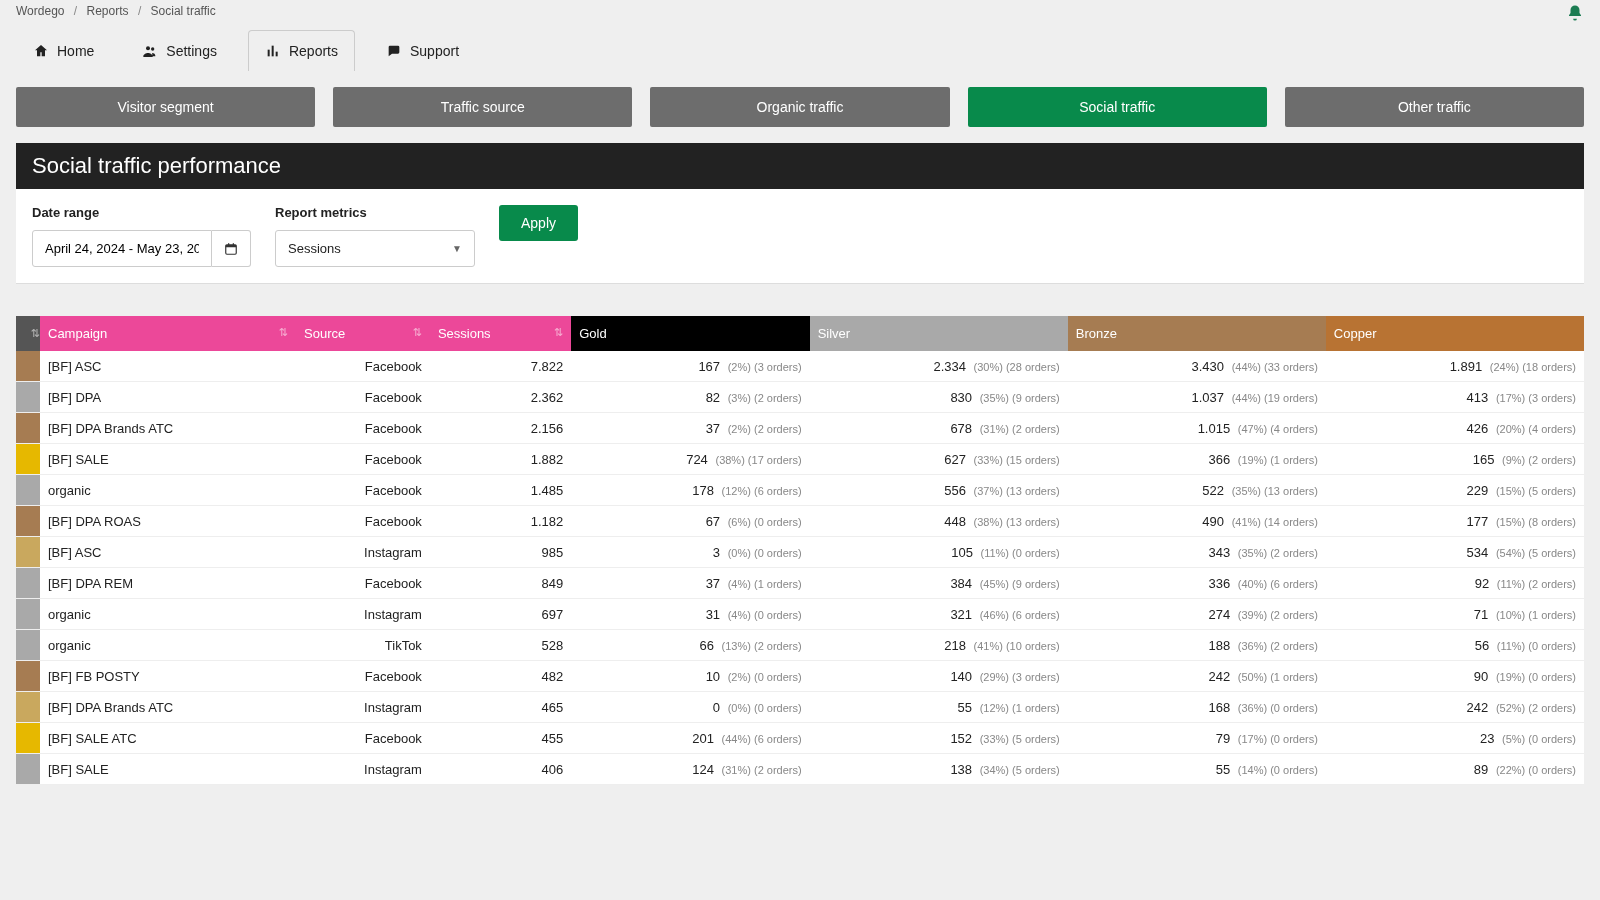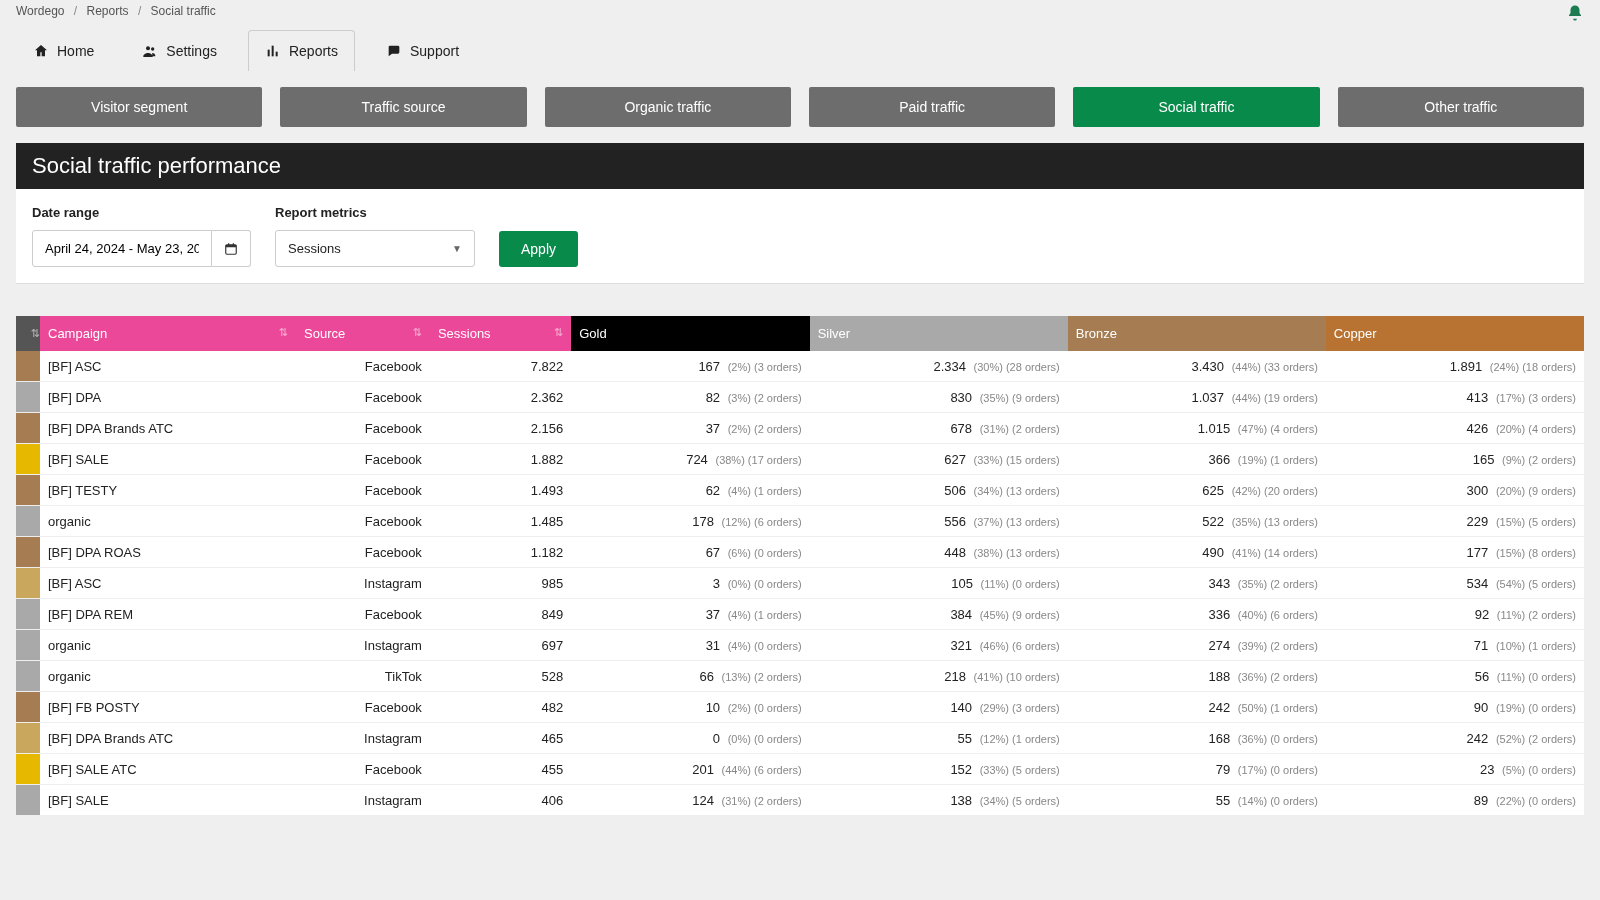--- a/index.html
+++ b/index.html
@@ -50,21 +50,21 @@
   border-radius: 2px; cursor: pointer;
 }
 .segbtn.active { background: #088a4b; }
 .panel-header {
   background: #222; color: #fff; font-size: 22px;
   padding: 10px 16px; font-weight: 500;
   margin: 0 16px;
 }
 .filters {
   background: #fff; margin: 0 16px; padding: 16px;
-  display: flex; gap: 24px; align-items: flex-end;
+  display: flex; gap: 24px; align-items: flex-start;
   border-bottom: 1px solid #ddd;
 }
 .filter-group label { display: block; font-size: 13px; font-weight: 600; margin-bottom: 10px; }
 .date-input {
   display: flex;
 }
 .date-input input {
   border: 1px solid #ccc; padding: 10px 12px; font-size: 13px;
   border-radius: 3px 0 0 3px; width: 180px;
 }
@@ -162,21 +162,20 @@
         </svg>
     </span>
     <span>Support</span>
   </div>
 </div>
 
 <div class="segbar">
   <button class="segbtn">Visitor segment</button>
   <button class="segbtn">Traffic source</button>
   <button class="segbtn">Organic traffic</button>
-  <button class="segbtn">Paid traffic</button>
   <button class="segbtn active">Social traffic</button>
   <button class="segbtn">Other traffic</button>
 </div>
 
 <div class="panel-header">Social traffic performance</div>
 
 <div class="filters">
   <div class="filter-group">
     <label>Date range</label>
     <div class="date-input">
@@ -265,32 +264,20 @@
           <td>[BF] SALE</td>
           <td class="val" style="text-align: right;">Facebook</td>
           <td class="val">1.882</td>
           <td class="val">724 <span class="sub">(38%) (17 orders)</span></td>
           <td class="val">627 <span class="sub">(33%) (15 orders)</span></td>
           <td class="val">366 <span class="sub">(19%) (1 orders)</span></td>
           <td class="val">165 <span class="sub">(9%) (2 orders)</span></td>
         </tr>
         <tr>
           <td class="color-col">
-            <span class="sw sw-bronze"></span>
-          </td>
-          <td>[BF] TESTY</td>
-          <td class="val" style="text-align: right;">Facebook</td>
-          <td class="val">1.493</td>
-          <td class="val">62 <span class="sub">(4%) (1 orders)</span></td>
-          <td class="val">506 <span class="sub">(34%) (13 orders)</span></td>
-          <td class="val">625 <span class="sub">(42%) (20 orders)</span></td>
-          <td class="val">300 <span class="sub">(20%) (9 orders)</span></td>
-        </tr>
-        <tr>
-          <td class="color-col">
             <span class="sw sw-silver"></span>
           </td>
           <td>organic</td>
           <td class="val" style="text-align: right;">Facebook</td>
           <td class="val">1.485</td>
           <td class="val">178 <span class="sub">(12%) (6 orders)</span></td>
           <td class="val">556 <span class="sub">(37%) (13 orders)</span></td>
           <td class="val">522 <span class="sub">(35%) (13 orders)</span></td>
           <td class="val">229 <span class="sub">(15%) (5 orders)</span></td>
         </tr>

